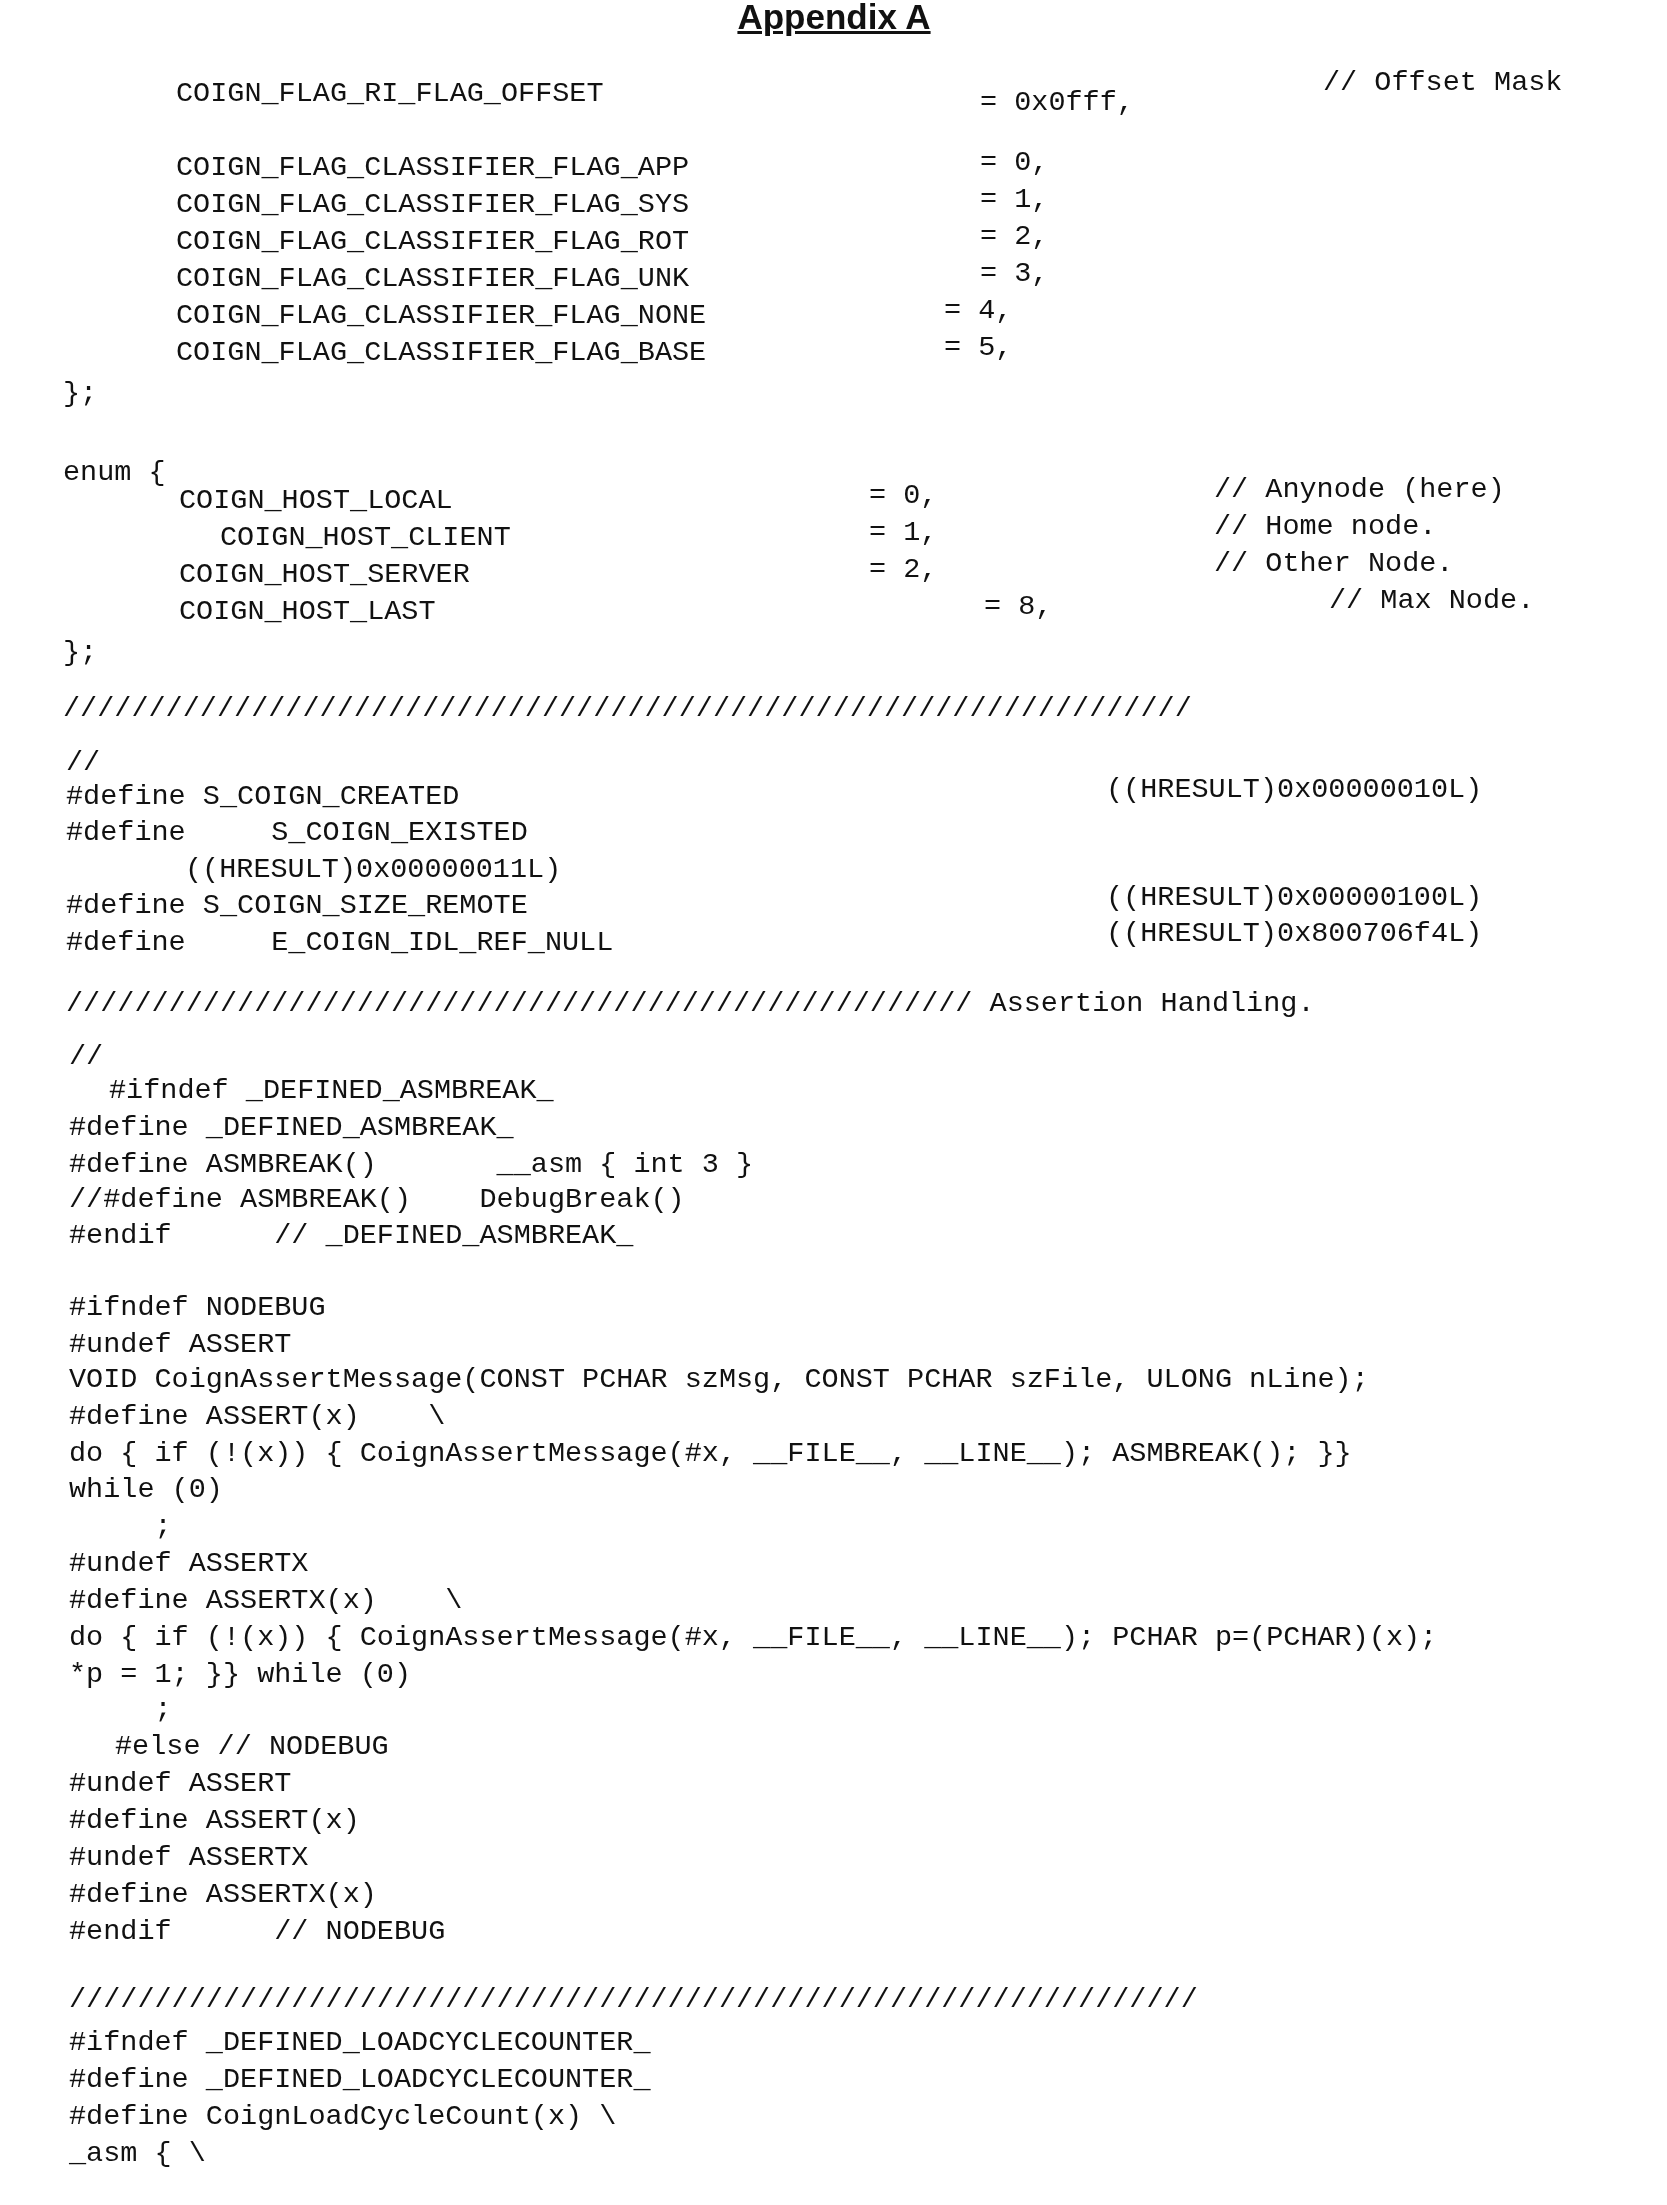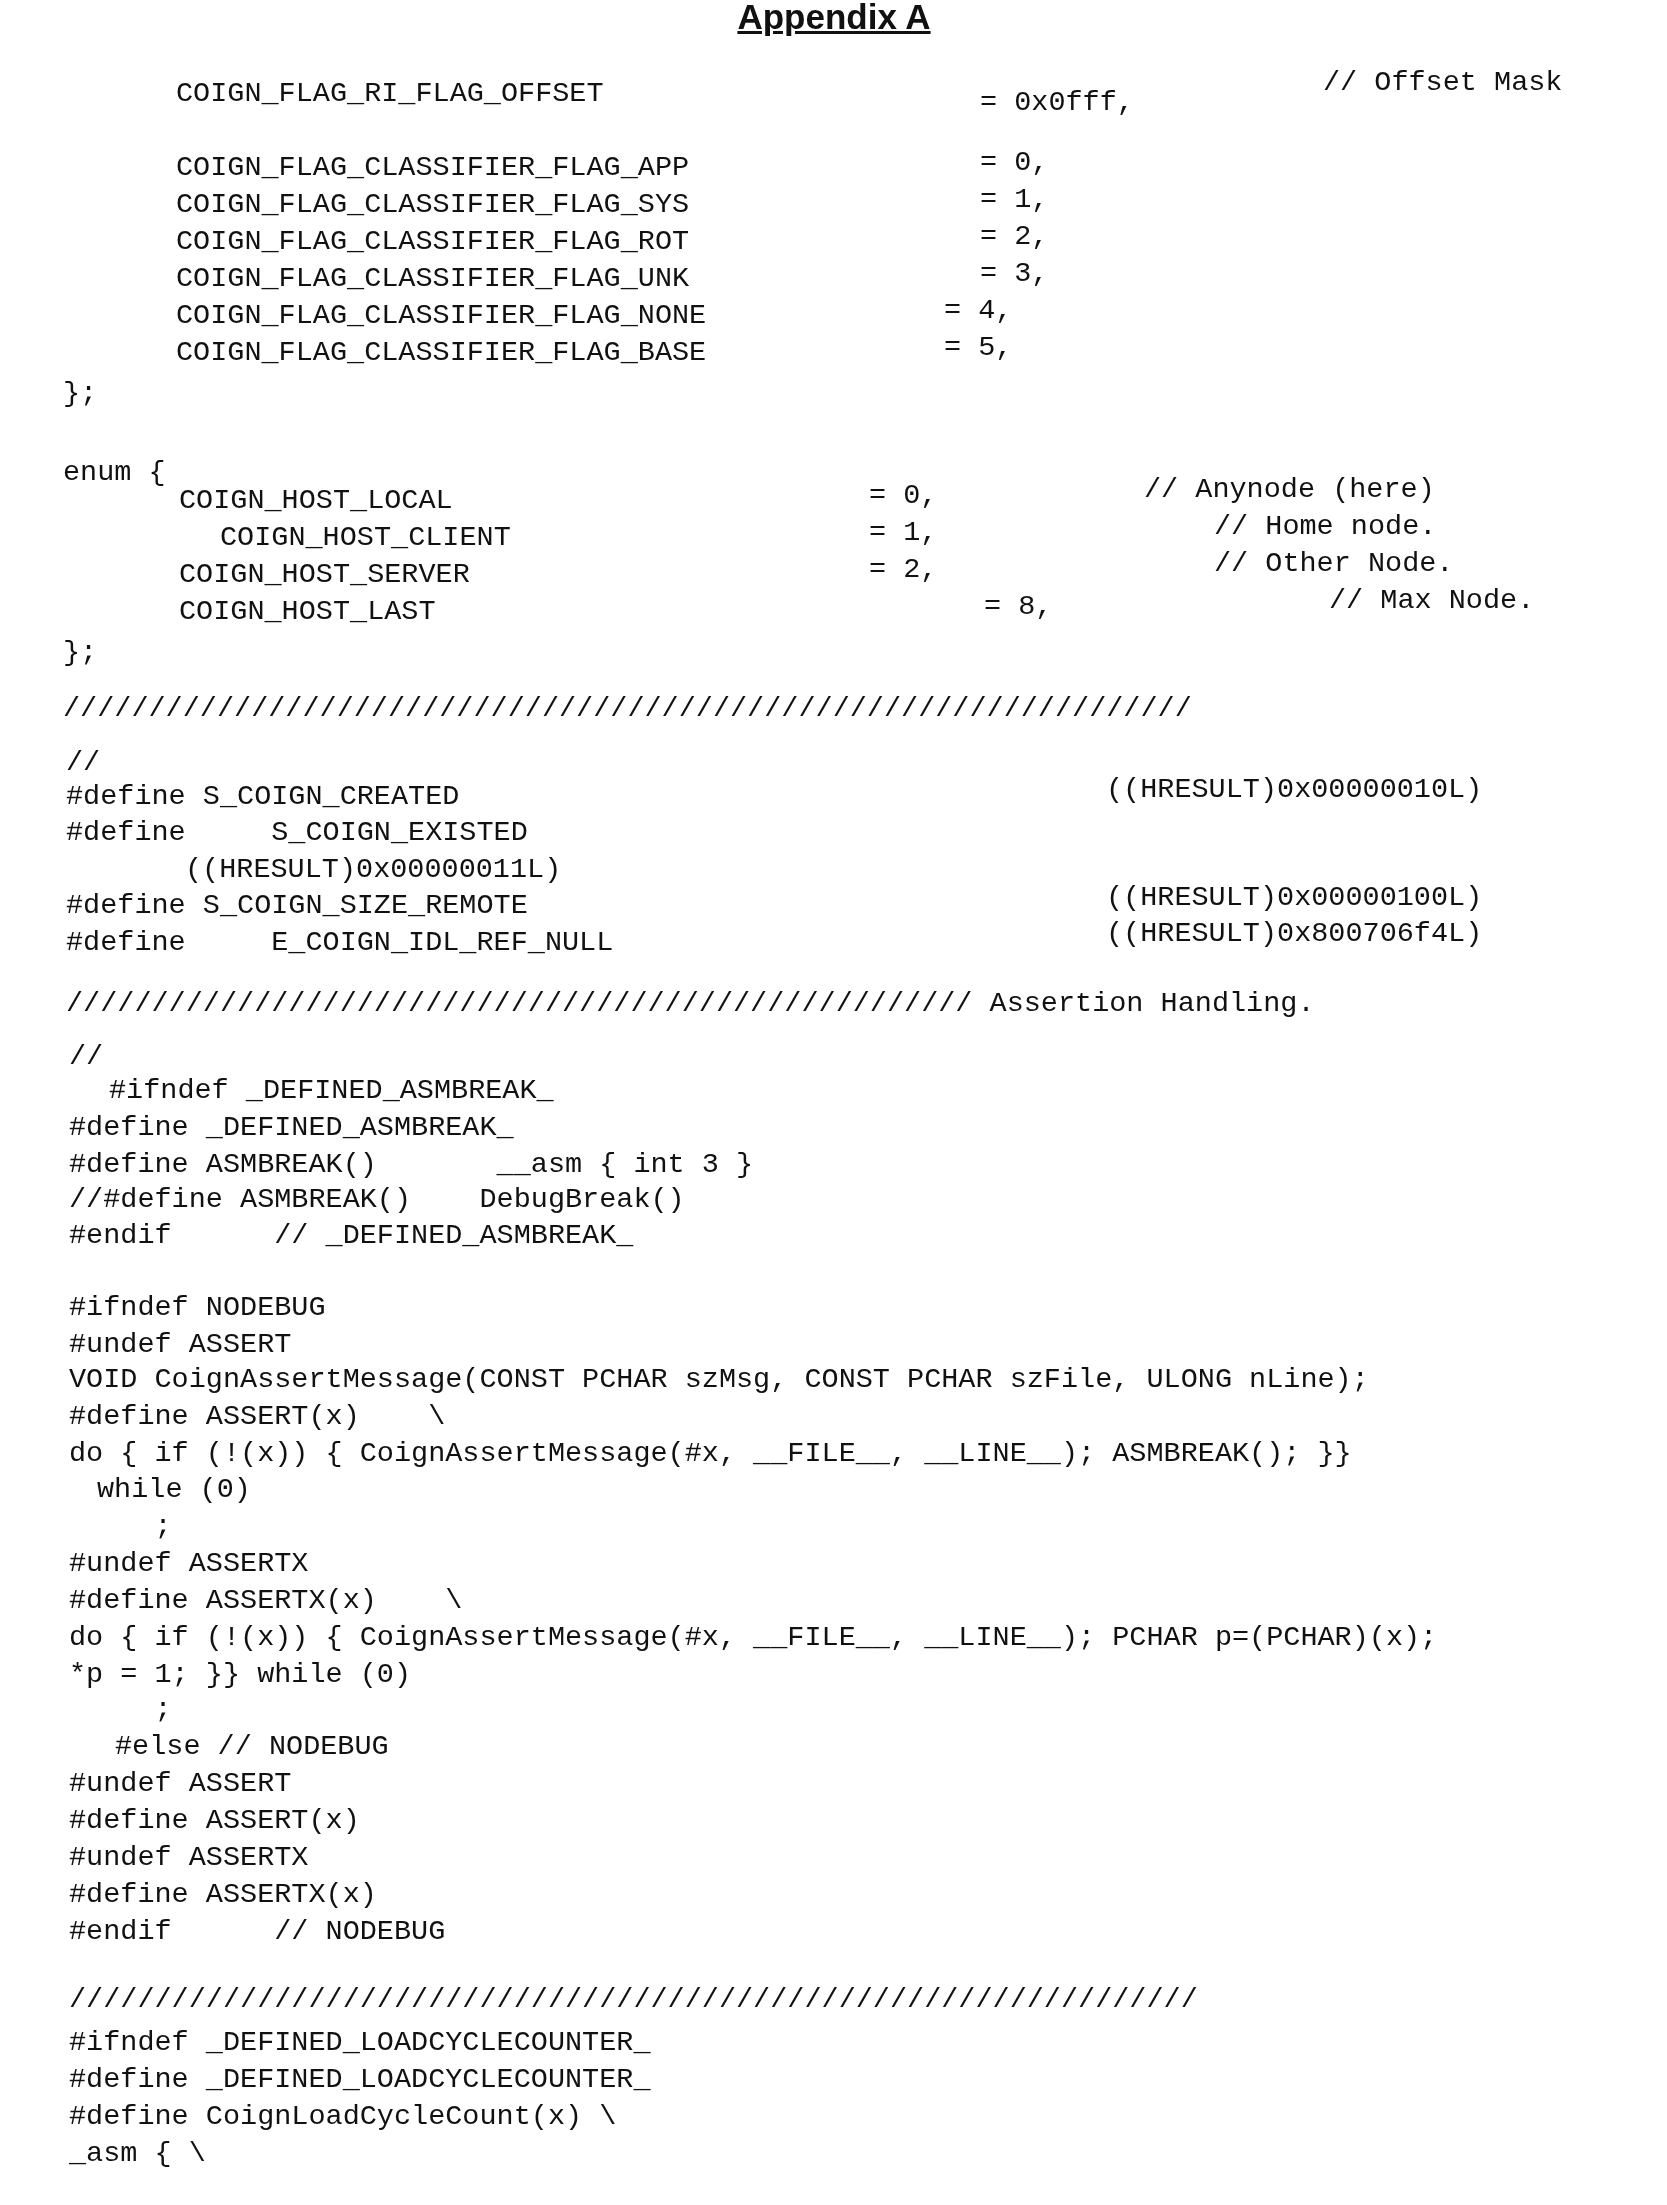--- a/index.html
+++ b/index.html
@@ -25,21 +25,21 @@
     <div class="ln" style="left: 176px; top: 262px;">COIGN_FLAG_CLASSIFIER_FLAG_UNK</div>
     <div class="ln" style="left: 980px; top: 257px;">= 3,</div>
     <div class="ln" style="left: 176px; top: 299px;">COIGN_FLAG_CLASSIFIER_FLAG_NONE</div>
     <div class="ln" style="left: 944px; top: 294px;">= 4,</div>
     <div class="ln" style="left: 176px; top: 336px;">COIGN_FLAG_CLASSIFIER_FLAG_BASE</div>
     <div class="ln" style="left: 944px; top: 331px;">= 5,</div>
     <div class="ln" style="left: 63px; top: 377px;">};</div>
     <div class="ln" style="left: 63px; top: 450px; margin-top: 6px;">enum {</div>
     <div class="ln" style="left: 179px; top: 484px;">COIGN_HOST_LOCAL</div>
     <div class="ln" style="left: 869px; top: 479px;">= 0,</div>
-    <div class="ln" style="left: 1144px; top: 473px;">// Anynode (here)</div>
+    <div class="ln" style="left: 1214px; top: 473px;">// Anynode (here)</div>
     <div class="ln" style="left: 179px; top: 521px; margin-left: 41px;">COIGN_HOST_CLIENT</div>
     <div class="ln" style="left: 869px; top: 516px;">= 1,</div>
     <div class="ln" style="left: 1214px; top: 510px;">// Home node.</div>
     <div class="ln" style="left: 179px; top: 558px;">COIGN_HOST_SERVER</div>
     <div class="ln" style="left: 869px; top: 553px;">= 2,</div>
     <div class="ln" style="left: 1214px; top: 547px;">// Other Node.</div>
     <div class="ln" style="left: 179px; top: 595px;">COIGN_HOST_LAST</div>
     <div class="ln" style="left: 984px; top: 590px;">= 8,</div>
     <div class="ln" style="left: 1329px; top: 584px;">// Max Node.</div>
     <div class="ln" style="left: 63px; top: 636px;">};</div>
@@ -58,21 +58,21 @@
     <div class="ln" style="left: 69px; top: 1074px; margin-left: 40px;">#ifndef _DEFINED_ASMBREAK_</div>
     <div class="ln" style="left: 69px; top: 1111px;">#define _DEFINED_ASMBREAK_</div>
     <div class="ln" style="left: 69px; top: 1148px;">#define ASMBREAK()       __asm { int 3 }</div>
     <div class="ln" style="left: 69px; top: 1183px;">//#define ASMBREAK()    DebugBreak()</div>
     <div class="ln" style="left: 69px; top: 1219px;">#endif      // _DEFINED_ASMBREAK_</div>
     <div class="ln" style="left: 69px; top: 1291px;">#ifndef NODEBUG</div>
     <div class="ln" style="left: 69px; top: 1328px;">#undef ASSERT</div>
     <div class="ln" style="left: 69px; top: 1363px;">VOID CoignAssertMessage(CONST PCHAR szMsg, CONST PCHAR szFile, ULONG nLine);</div>
     <div class="ln" style="left: 69px; top: 1400px;">#define ASSERT(x)    \</div>
     <div class="ln" style="left: 69px; top: 1437px;">do { if (!(x)) { CoignAssertMessage(#x, __FILE__, __LINE__); ASMBREAK(); }}</div>
-    <div class="ln" style="left: 69px; top: 1473px; margin-left: 28px;">while (0)</div>
+    <div class="ln" style="left: 69px; top: 1473px;">while (0)</div>
     <div class="ln" style="left: 69px; top: 1510px;">     ;</div>
     <div class="ln" style="left: 69px; top: 1547px;">#undef ASSERTX</div>
     <div class="ln" style="left: 69px; top: 1584px;">#define ASSERTX(x)    \</div>
     <div class="ln" style="left: 69px; top: 1621px;">do { if (!(x)) { CoignAssertMessage(#x, __FILE__, __LINE__); PCHAR p=(PCHAR)(x);</div>
     <div class="ln" style="left: 69px; top: 1658px;">*p = 1; }} while (0)</div>
     <div class="ln" style="left: 69px; top: 1693px;">     ;</div>
     <div class="ln" style="left: 69px; top: 1730px; margin-left: 46px;">#else // NODEBUG</div>
     <div class="ln" style="left: 69px; top: 1767px;">#undef ASSERT</div>
     <div class="ln" style="left: 69px; top: 1804px;">#define ASSERT(x)</div>
     <div class="ln" style="left: 69px; top: 1841px;">#undef ASSERTX</div>

